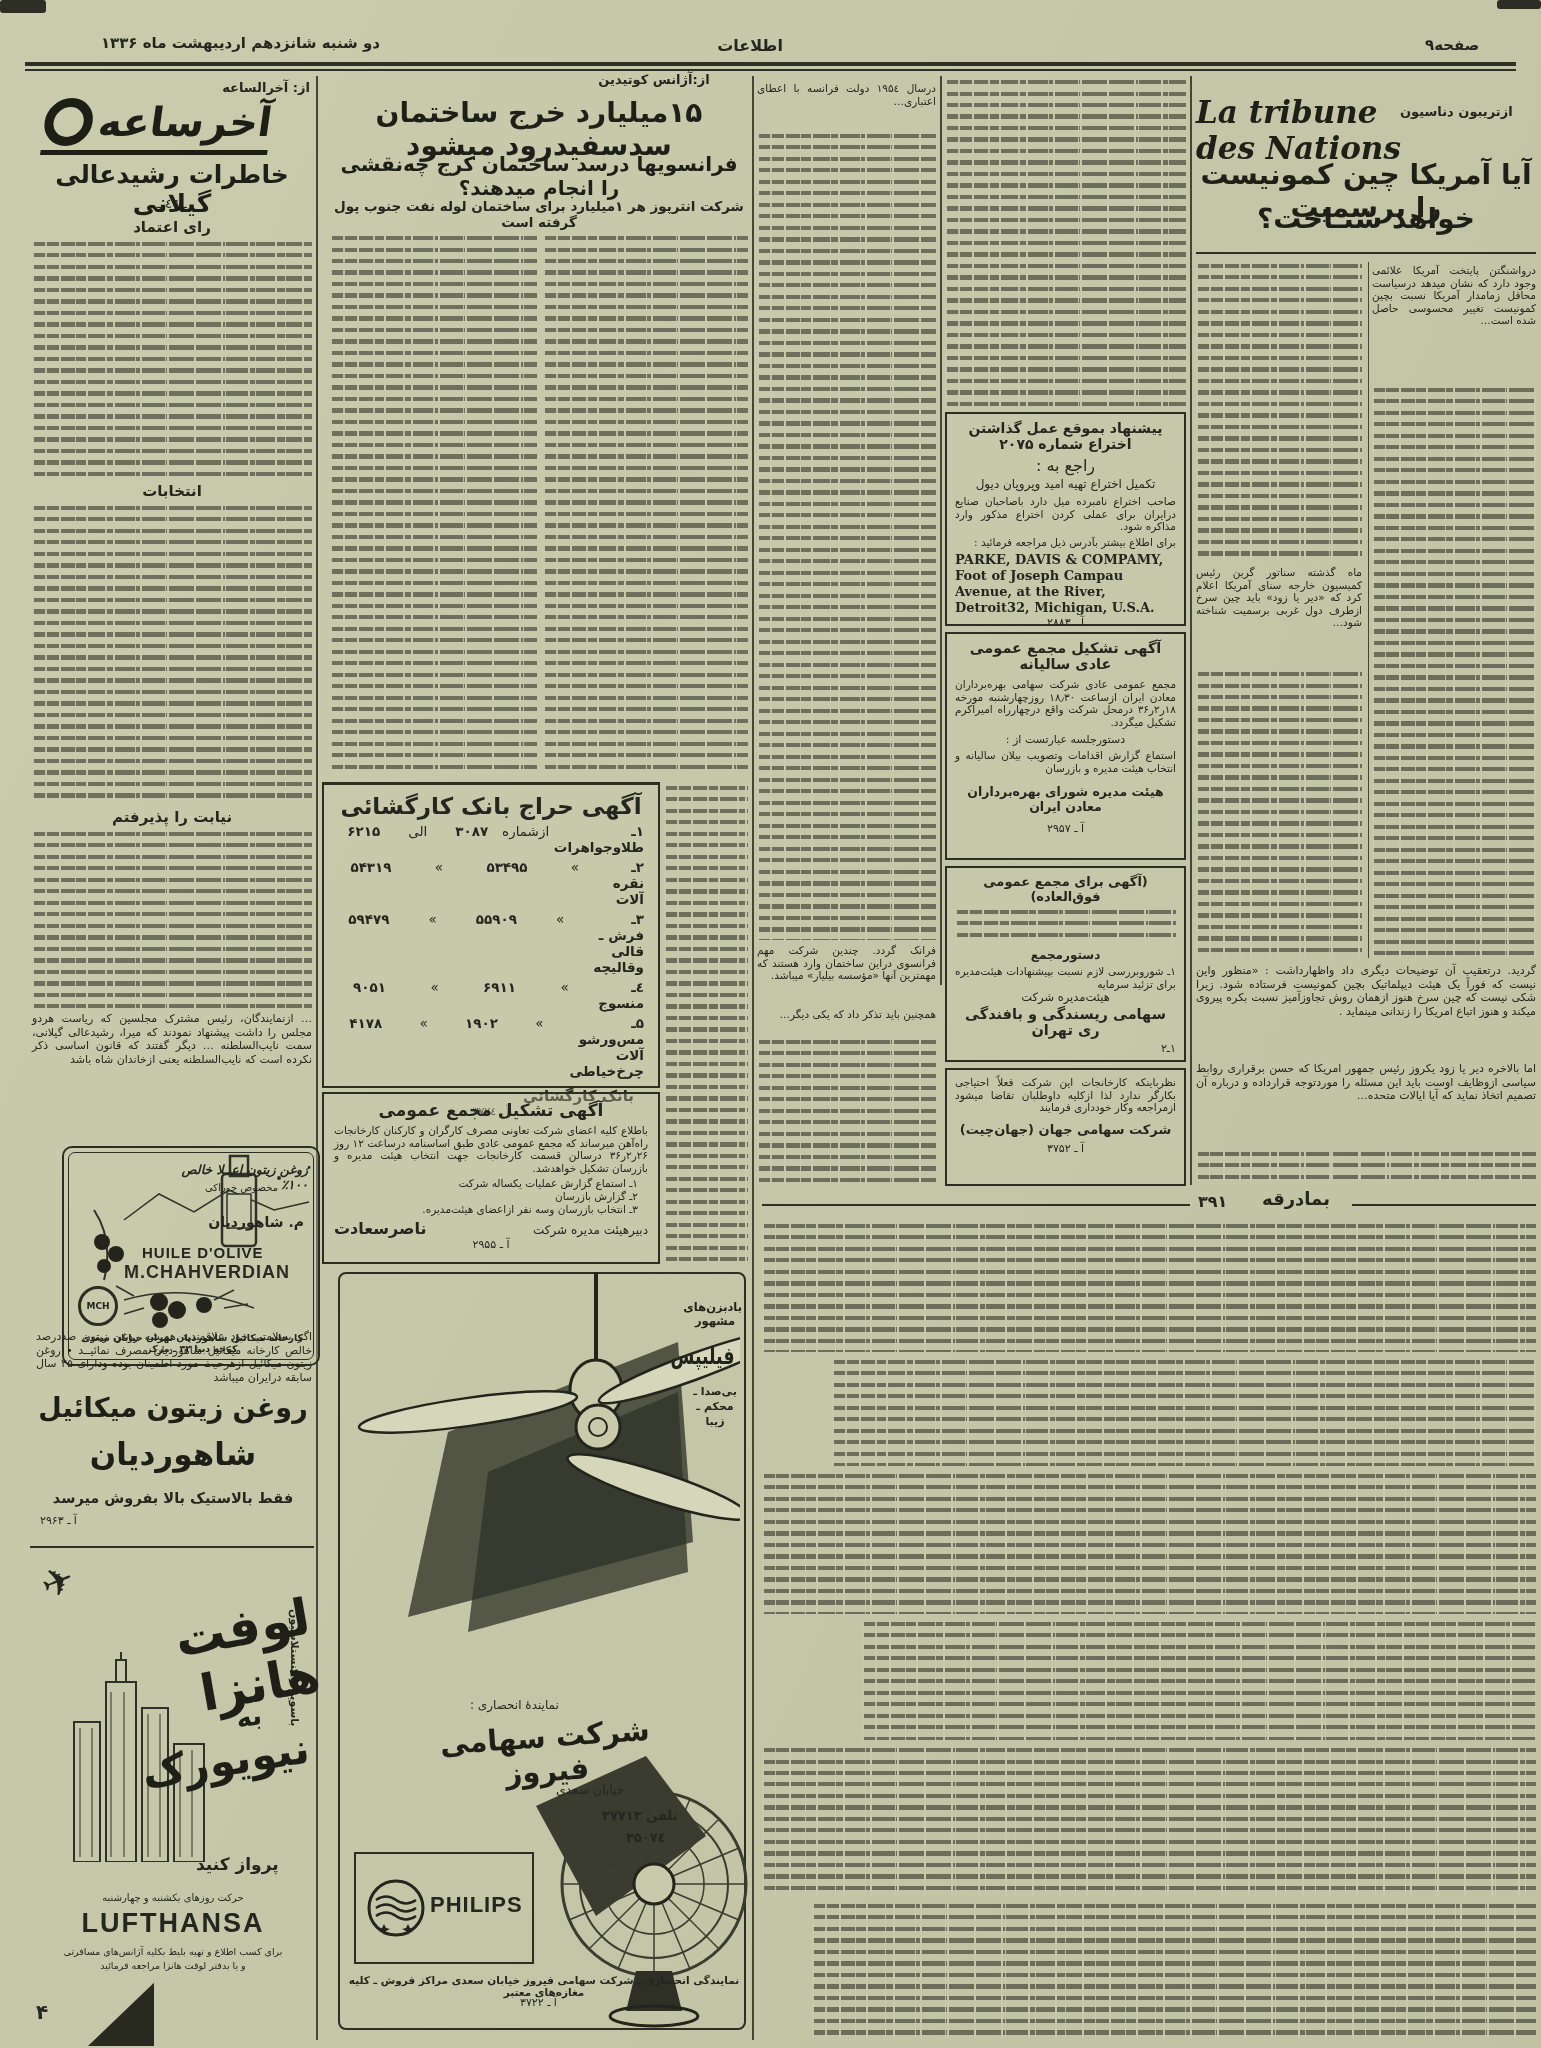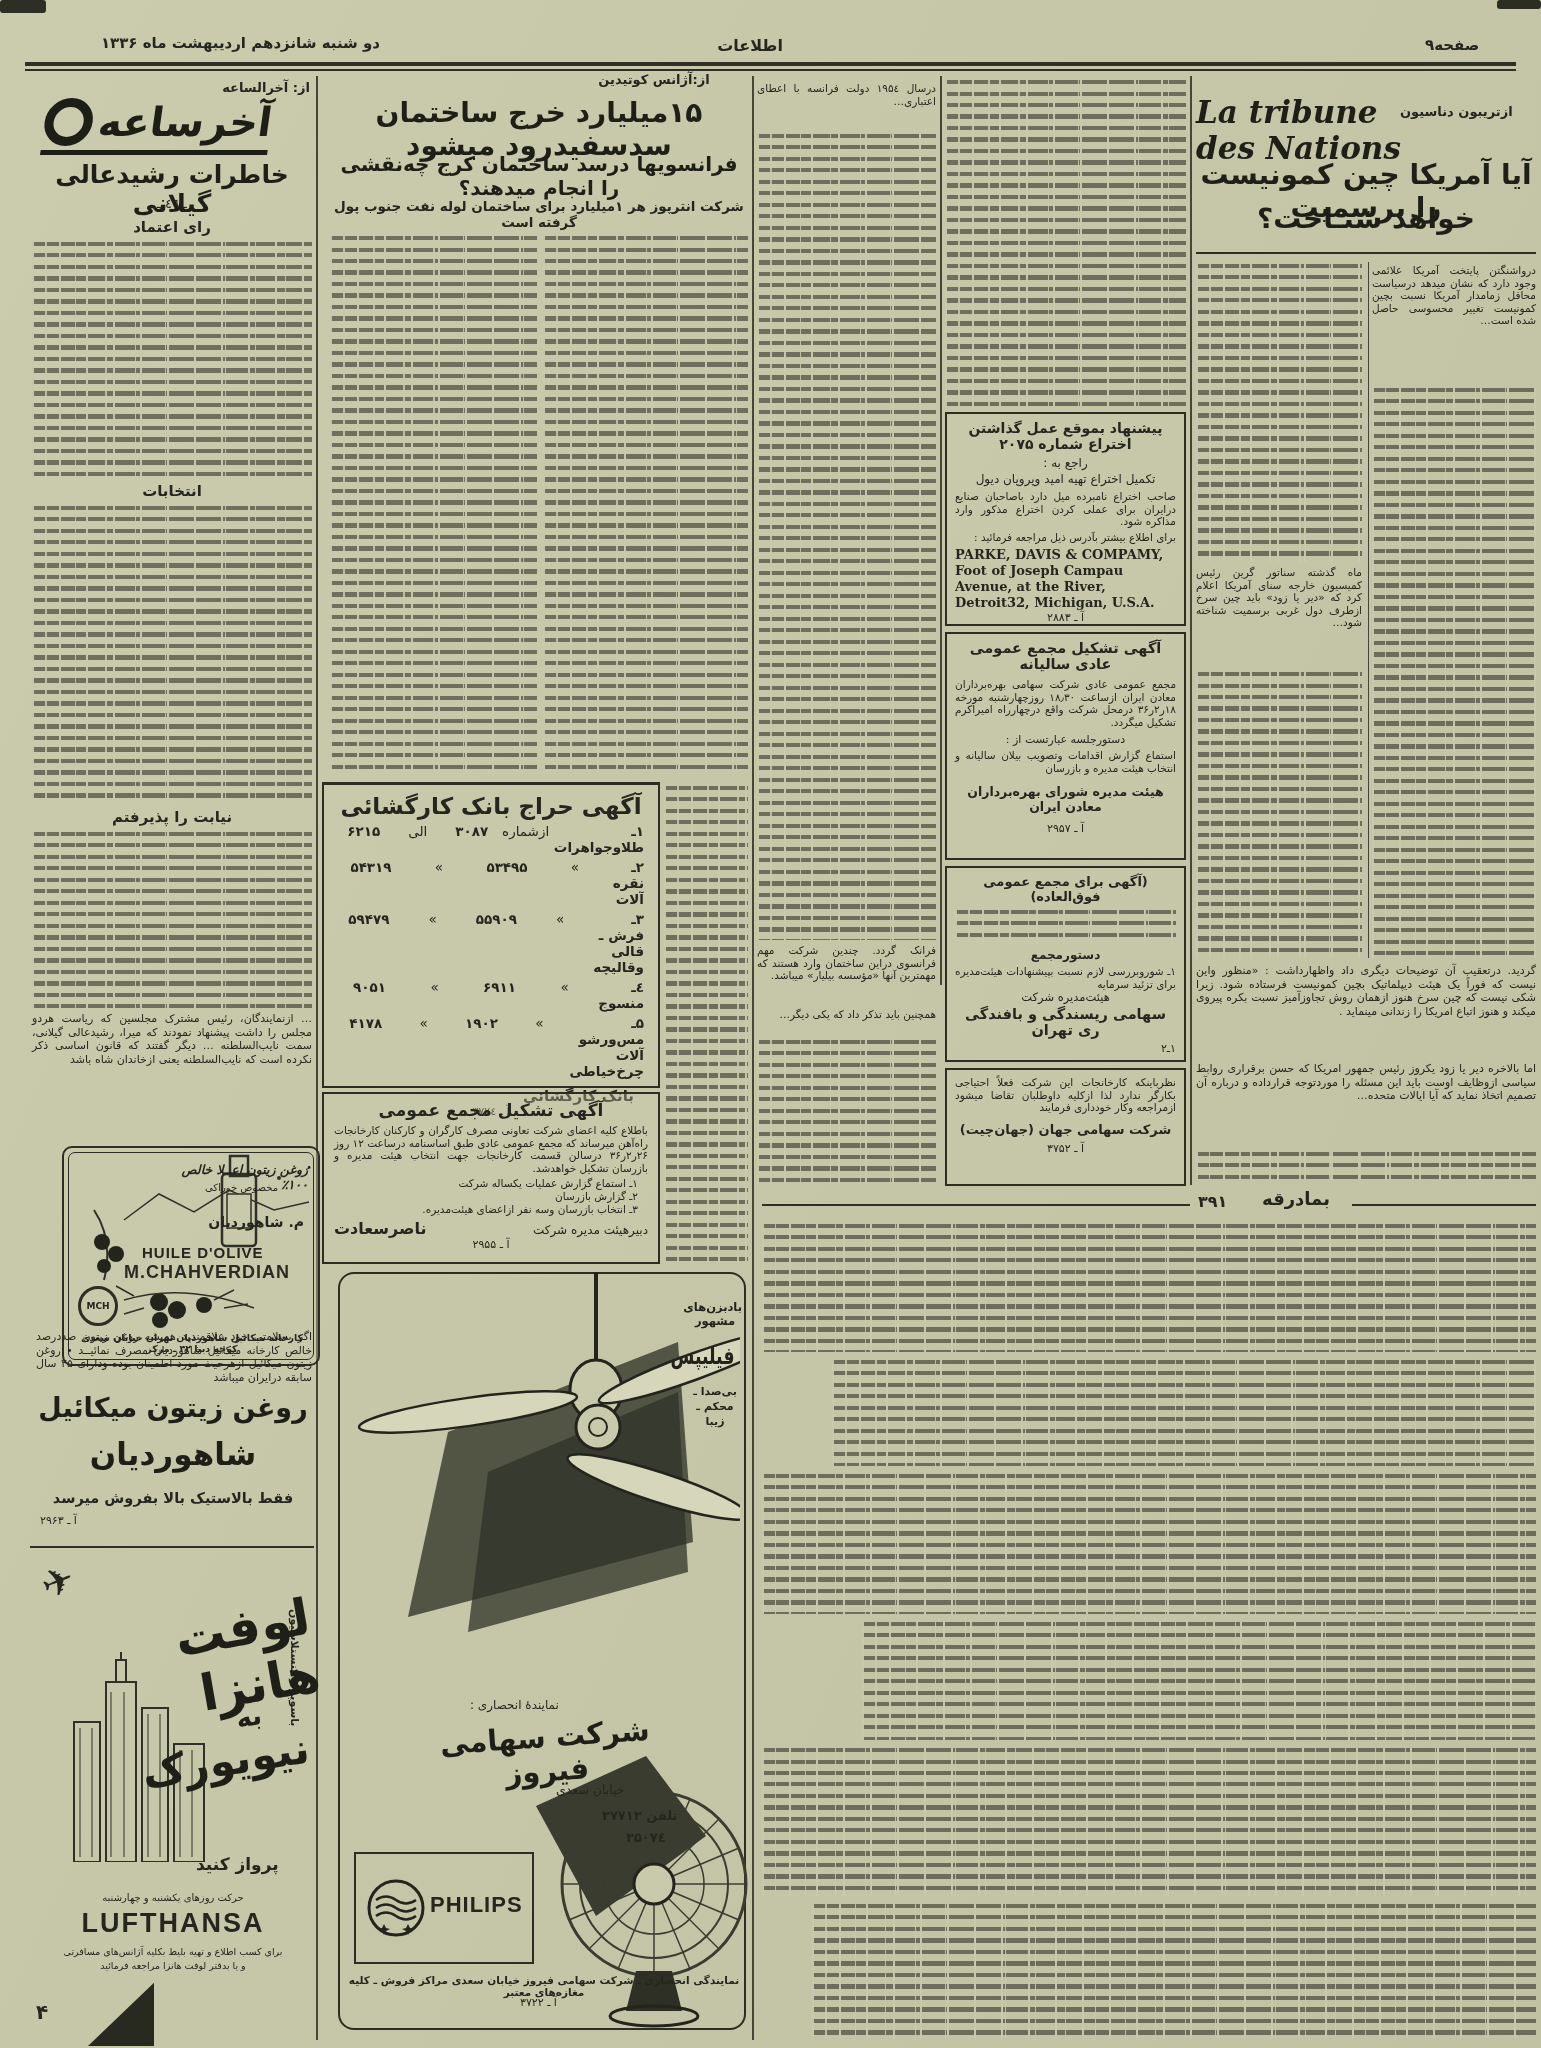--- a/index.html
+++ b/index.html
@@ -77,21 +77,21 @@
 <div class="fill" style="left:1372px;top:388px;width:164px;height:570px;"></div>
 <div class="fill" style="left:1196px;top:264px;width:166px;height:298px;"></div>
 <div class="abs ps" style="left:1196px;top:566px;width:166px;">ماه گذشته سناتور گرین رئیس کمیسیون خارجه سنای آمریکا اعلام کرد که «دیر یا زود» باید چین سرخ ازطرف دول غربی برسمیت شناخته شود…</div>
 <div class="fill" style="left:1196px;top:672px;width:166px;height:286px;"></div>
 <div class="abs p" style="left:1196px;top:964px;width:340px;">گردید. درتعقیب آن توضیحات دیگری داد واظهارداشت : «منظور واین نیست که فوراً یک هیئت دیپلماتیک بچین کمونیست فرستاده شود. زیرا شکی نیست که چین سرخ هنوز ازهمان روش تجاوزآمیز نسبت بکره پیروی میکند و هنوز اتباع امریکا را زندانی مینماید .</div>
 <div class="abs p" style="left:1196px;top:1062px;width:340px;">اما بالاخره دیر یا زود یکروز رئیس جمهور امریکا که حسن برقراری روابط سیاسی ازوظایف اوست باید این مسئله را موردتوجه قرارداده و درباره آن تصمیم اتخاذ نماید که آیا ایالات متحده…</div>
 <div class="fill" style="left:1196px;top:1152px;width:340px;height:28px;"></div>
 
 <div class="box" style="left:945px;top:412px;width:241px;height:214px;padding:6px 8px;box-sizing:border-box;">
   <div class="b center" style="font-size:14px;">پیشنهاد بموقع عمل گذاشتن اختراع شماره ۲۰۷۵</div>
-  <div class="center" style="font-size:12px;margin-top:4px;">راجع به :</div>
+  <div class="center" style="font-size:16px;margin-top:4px;">راجع به :</div>
   <div class="center" style="font-size:12px;margin-top:2px;">تکمیل اختراع تهیه امید وپروپان دیول</div>
   <div class="ps" style="margin-top:4px;">صاحب اختراع نامبرده میل دارد باصاحبان صنایع درایران برای عملی کردن اختراع مذکور وارد مذاکره شود.</div>
   <div style="font-size:10.5px;margin-top:3px;">برای اطلاع بیشتر بآدرس ذیل مراجعه فرمائید :</div>
   <div class="latin-serif b" style="font-size:13px;line-height:16px;margin-top:4px;text-align:left;">PARKE, DAVIS &amp; COMPAMY, Foot of Joseph Campau Avenue, at the River, Detroit32, Michigan, U.S.A.</div>
   <div class="refline">آ ـ ۲۸۸۳</div>
 </div>
 
 <div class="box" style="left:945px;top:632px;width:241px;height:228px;padding:6px 8px;box-sizing:border-box;">
   <div class="b center" style="font-size:14.5px;">آگهی تشکیل مجمع عمومی عادی سالیانه</div>
   <div class="ps" style="margin-top:6px;">مجمع عمومی عادی شرکت سهامی بهره‌برداران معادن ایران ازساعت ۱۸٫۳۰ روزچهارشنبه مورخه ۱۸ر۲ر۳۶ درمحل شرکت واقع درچهارراه امیراکرم تشکیل میگردد.</div>
@@ -256,21 +256,21 @@
 <div class="abs hdl" style="left:236px;top:1702px;font-size:26px;transform:rotate(-10deg);">به</div>
 <div class="abs hdl" style="left:120px;top:1738px;width:190px;font-size:42px;transform:rotate(-9deg);">نیویورک</div>
 <div class="abs b" style="left:196px;top:1854px;font-size:17px;">پرواز کنید</div>
 <div class="abs center" style="left:32px;top:1892px;width:282px;font-size:10px;">حرکت روزهای یکشنبه و چهارشنبه</div>
 <div class="abs latin-sans b center" style="left:32px;top:1908px;width:282px;font-size:27px;letter-spacing:2px;">LUFTHANSA</div>
 <div class="abs center" style="left:32px;top:1946px;width:282px;font-size:9.5px;">برای کسب اطلاع و تهیه بلیط بکلیه آژانس‌های مسافرتی</div>
 <div class="abs center" style="left:32px;top:1960px;width:282px;font-size:9.5px;">و یا بدفتر لوفت هانزا مراجعه فرمائید</div>
 <div class="wedge" style="left:88px;top:1974px;width:66px;height:72px;"></div>
 <div class="abs b" style="left:36px;top:2000px;font-size:20px;">۴</div>
 
-<div class="abs" style="left:338px;top:1272px;width:408px;height:758px;border:2px solid #2c2d23;border-radius:16px;box-sizing:border-box;">
+<div class="abs" style="left:338px;top:1272px;width:408px;height:758px;border:2px solid #2c2d23;border-radius:8px;box-sizing:border-box;">
 
   <svg width="392" height="456" viewBox="0 0 392 456" style="position:absolute;left:8px;top:-2px;">
     <polygon points="100,160 330,70 345,270 60,345" fill="#3d3f33" opacity="0.85"></polygon>
     <polygon points="140,200 330,120 340,300 120,360" fill="#2f3127" opacity="0.75"></polygon>
     <line x1="248" y1="0" x2="248" y2="108" stroke="#23241c" stroke-width="4"></line>
     <ellipse cx="248" cy="118" rx="26" ry="30" fill="#c9caab" stroke="#23241c" stroke-width="3"></ellipse>
     <ellipse cx="120" cy="140" rx="110" ry="14" fill="#d6d7ba" stroke="#23241c" stroke-width="2.5" transform="rotate(-8 120 140)"></ellipse>
     <ellipse cx="345" cy="95" rx="100" ry="13" fill="#d6d7ba" stroke="#23241c" stroke-width="2.5" transform="rotate(-20 345 95)"></ellipse>
     <ellipse cx="310" cy="215" rx="95" ry="15" fill="#d6d7ba" stroke="#23241c" stroke-width="2.5" transform="rotate(18 310 215)"></ellipse>
     <circle cx="250" cy="155" r="22" fill="#c9caab" stroke="#23241c" stroke-width="3"></circle>

